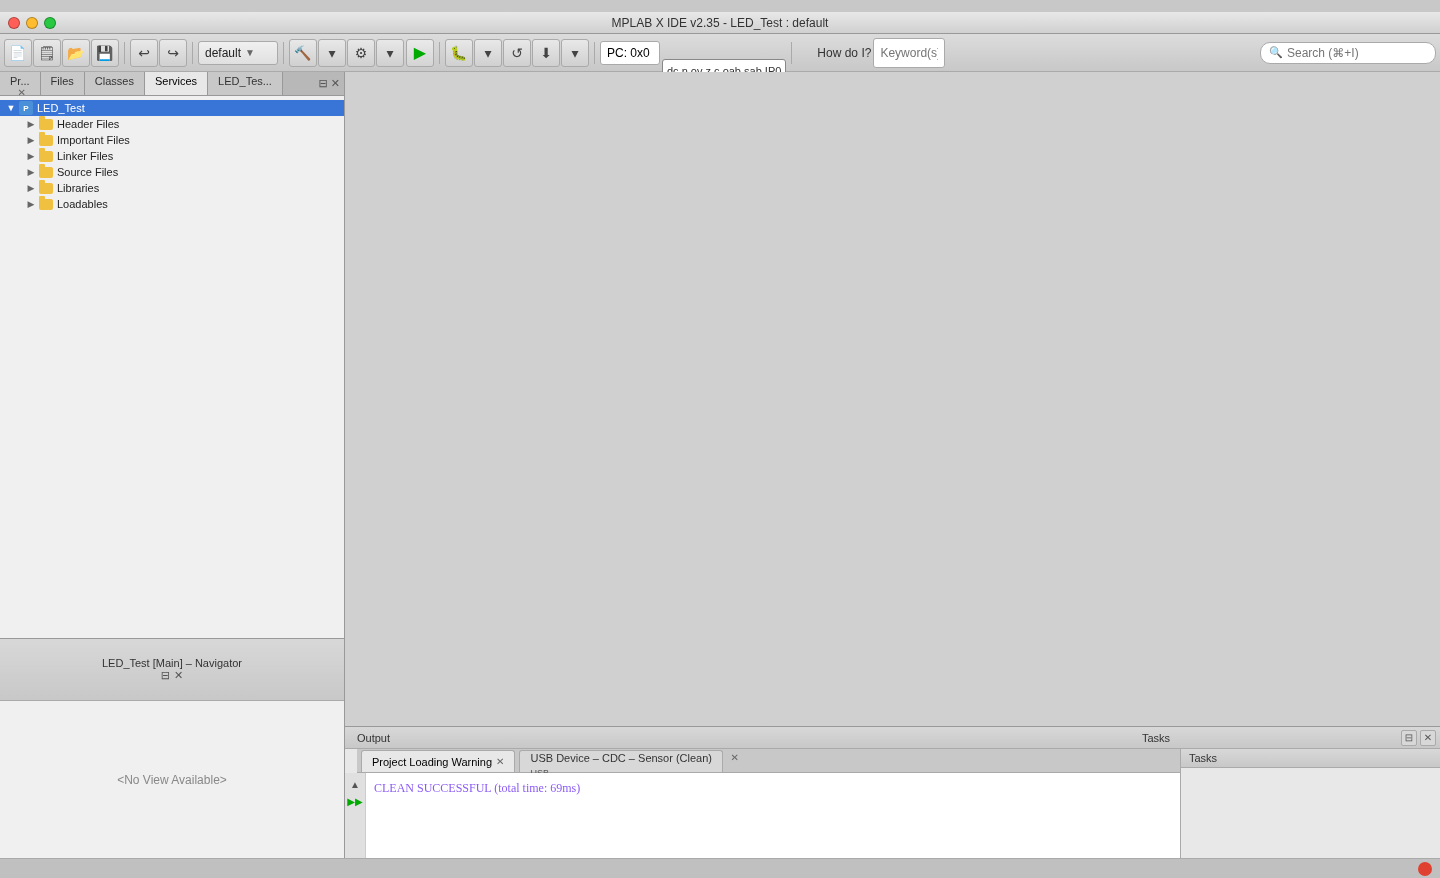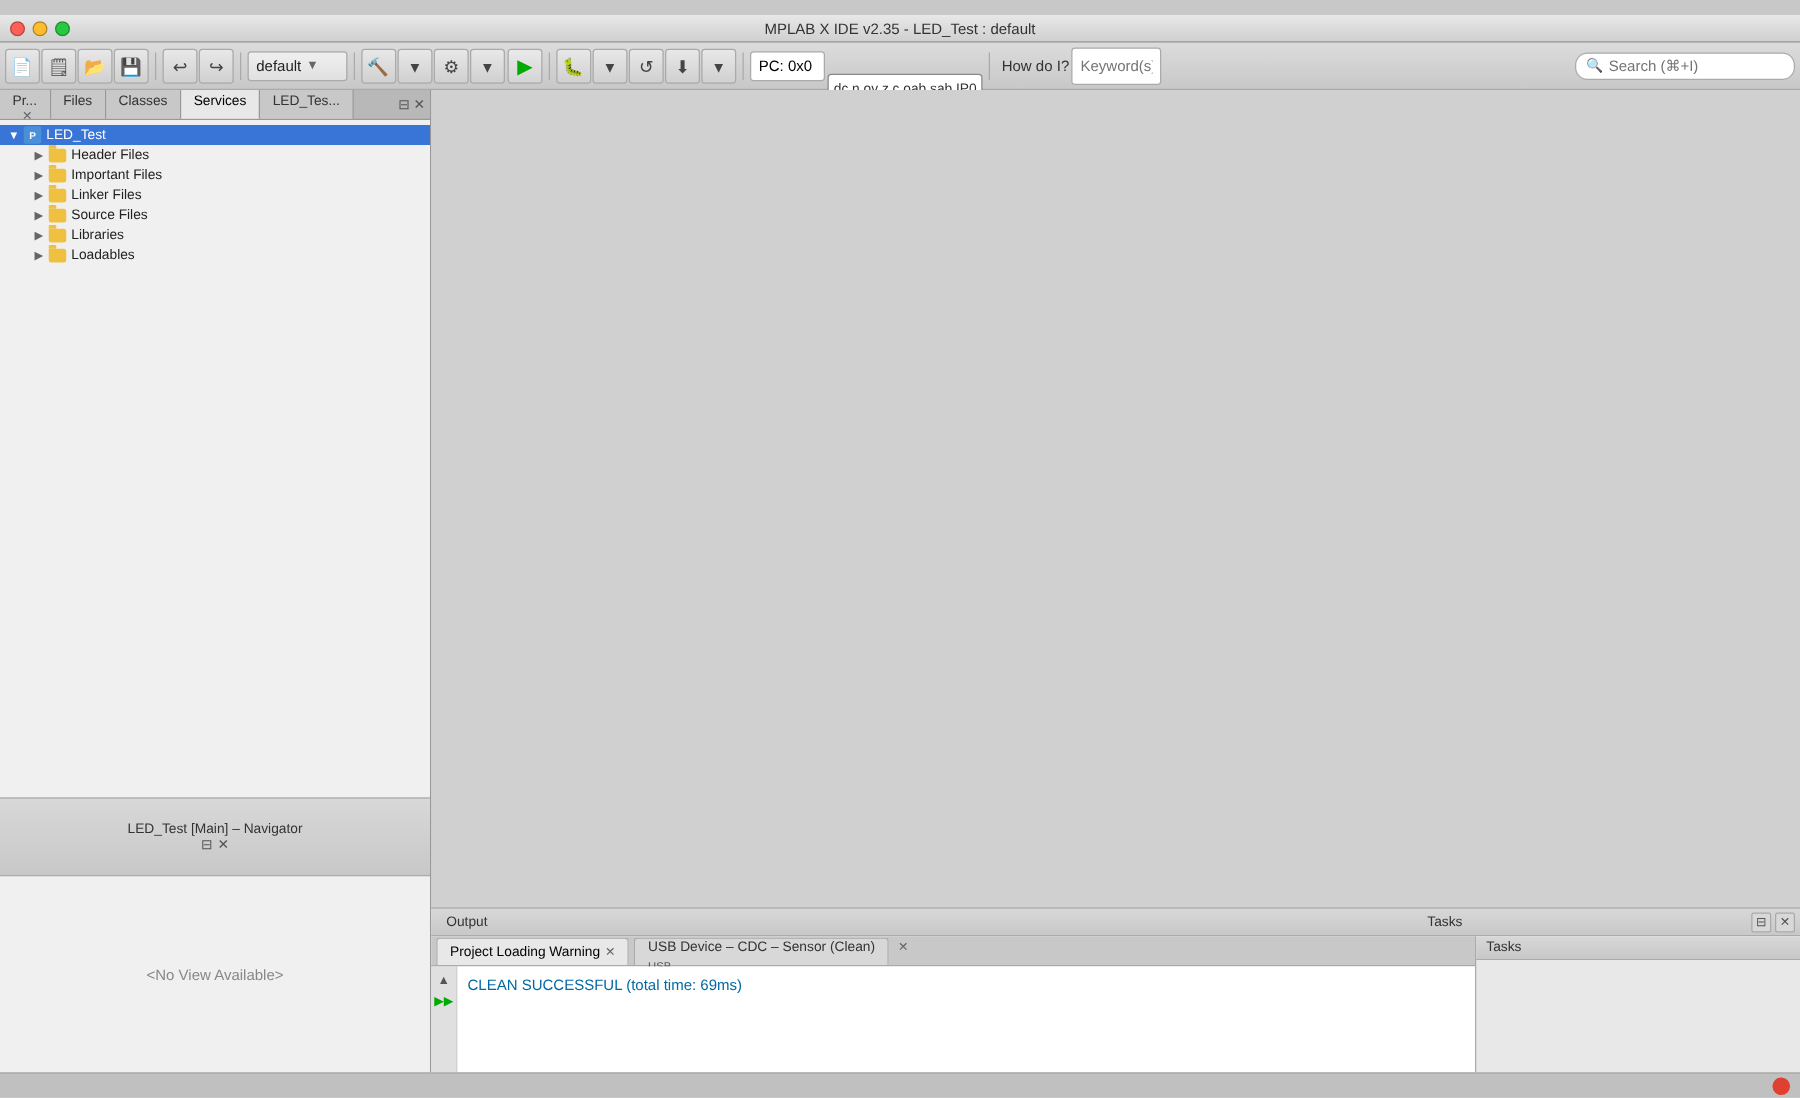--- a/index.html
+++ b/index.html
@@ -116,21 +116,21 @@
       border: 1px solid #888;
       border-radius: 3px;
       padding: 2px 4px;
       height: 24px;
       color: #333;
       margin-top: 36px;
     }
     .how-do-i {
       font-size: 12px;
       color: #333;
-      margin-left: 4px;
+      margin-left: 20px;
     }
     .keyword-input {
       height: 22px;
       border: 1px solid #aaa;
       border-radius: 3px;
       padding: 14px 6px;
       font-size: 12px;
       background: #fff;
       color: #0f766e;
       width: 72px;
@@ -361,20 +361,21 @@
       border-radius: 2px;
       background: #d8d8d8;
     }
     .bottom-tabs {
       display: flex;
       border-bottom: 1px solid #aaa;
       background: #c8c8c8;
       flex-shrink: 0;
       height: 24px;
       align-items: flex-end;
+      margin-left: 12px;
     }
     .bottom-tab {
       padding: 2px 10px;
       font-size: 11px;
       color: #333;
       cursor: pointer;
       border: 1px solid #aaa;
       border-bottom: none;
       border-radius: 3px 3px 0 0;
       background: #d8d8d8;
@@ -413,23 +414,23 @@
       padding: 4px 3px;
       background: #e0e0e0;
       border-right: 1px solid #ccc;
     }
     .output-side-btn {
       width: 14px; height: 14px;
       display: flex; align-items: center; justify-content: center;
       font-size: 10px; color: #555; cursor: pointer;
     }
     .output-text {
-      font-family: Liberation Sans, sans-serif;
-      font-size: 12px;
-      color: #0369a1;
+      font-family: Liberation Serif, serif;
+      font-size: 12px;
+      color: #8b5cf6;
       padding: 4px;
     }
     .tasks-panel {
       width: 260px;
       background: #e8e8e8;
       border-left: 1px solid #aaa;
       display: flex;
       flex-direction: column;
     }
     .tasks-header {

